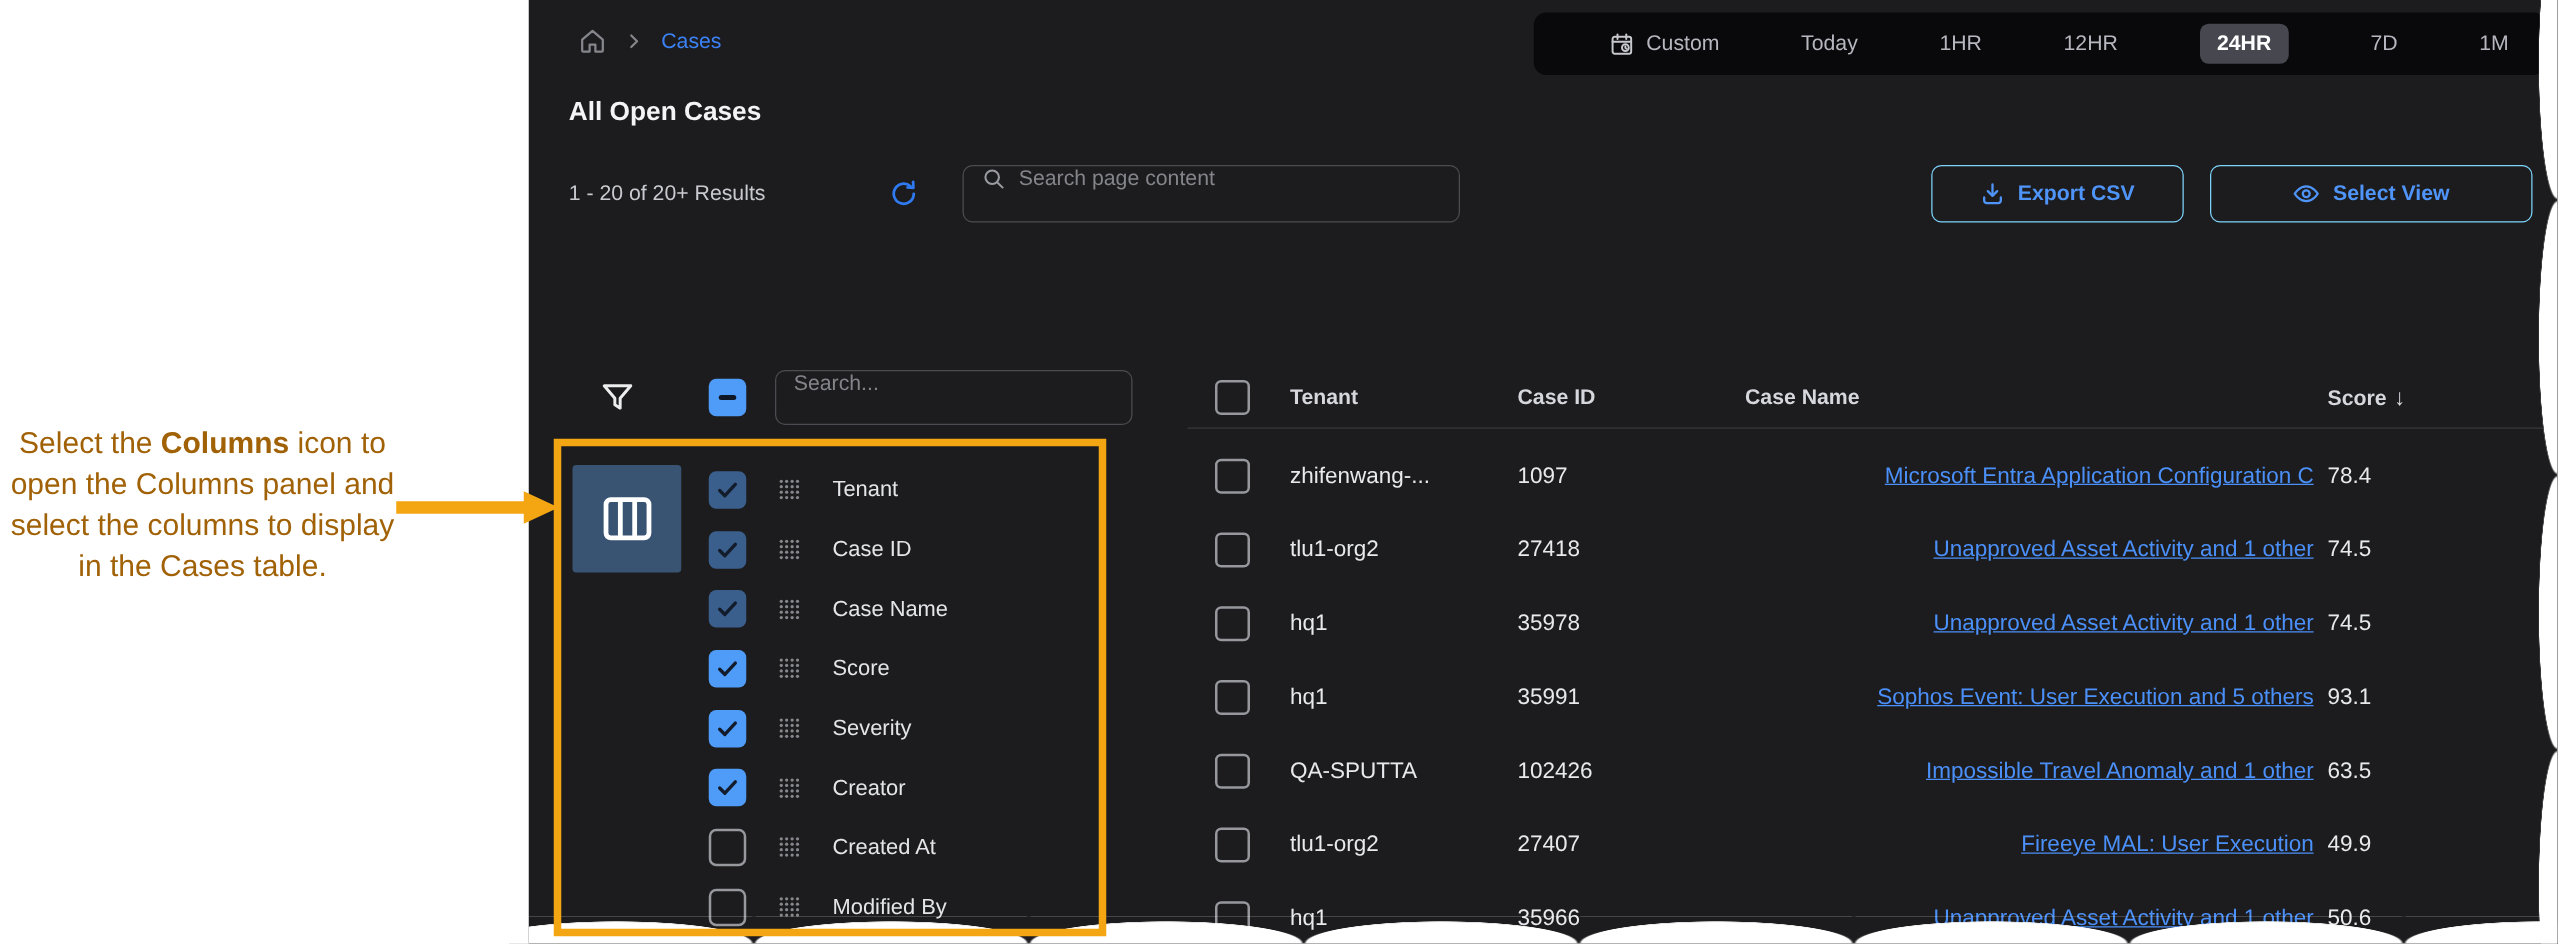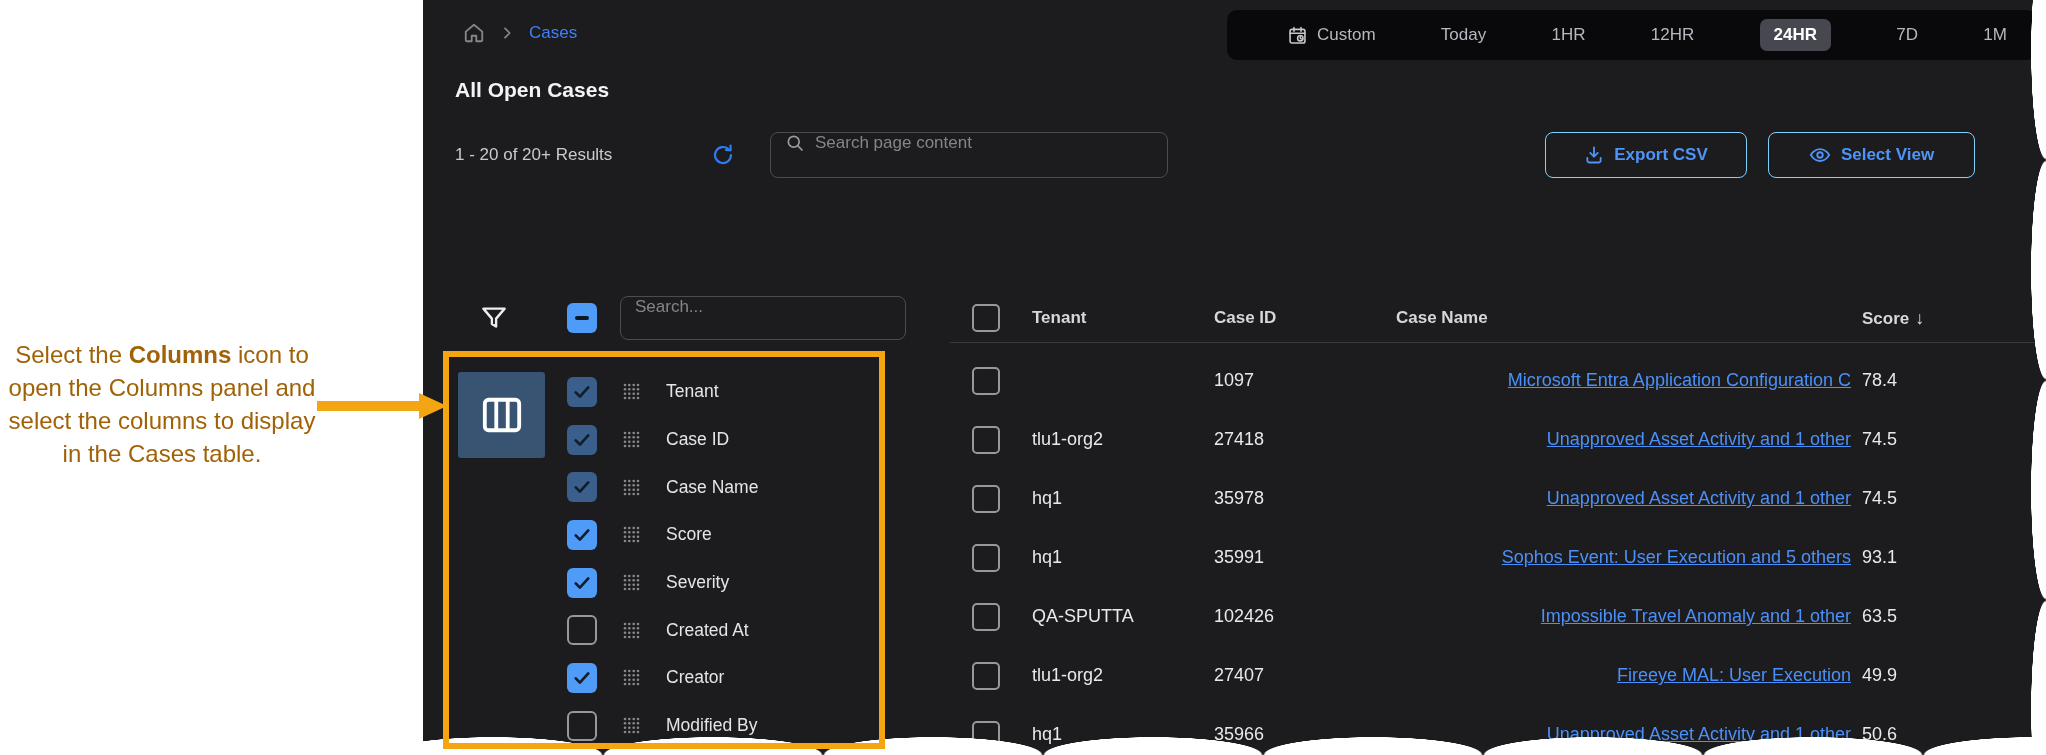--- a/index.html
+++ b/index.html
@@ -37,21 +37,21 @@
   .search-box { position:absolute; display:flex; align-items:flex-start; gap:10px; border:1px solid var(--border); border-radius:8px;
     background:transparent; padding:0 14px; }
   .search-box input { background:transparent; border:none; outline:none; color:#d8d9de; font-size:17px; width:100%;
     font-family:"Liberation Sans", sans-serif; }
   .search-box input::placeholder { color:#84858b; }
   .sb-main { left:347px; top:0; width:398px; height:46px; }
   .btn { position:absolute; top:0; height:46px; border:1px solid #7dd3fc; border-radius:8px; background:transparent;
     color:#4f94f8; font-size:17px; font-weight:bold; display:flex; align-items:center; justify-content:center; gap:10px;
     cursor:pointer; font-family:"Liberation Sans", sans-serif; }
   .btn-export { left:1122px; width:202px; }
-  .btn-view { left:1345px; width:207px; }
+  .btn-view { left:1345px; width:258px; }
 
   
   .funnel-btn { position:absolute; left:56px; top:302px; width:32px; height:32px; background:none; border:none; cursor:pointer; }
   .cb { border-radius:6px; display:flex; align-items:center; justify-content:center; cursor:pointer; flex:none; }
   .cb-30 { width:30px; height:30px; }
   .cb-28 { width:28px; height:28px; border-radius:5px; }
   .cb.unchecked { border:2.5px solid #97989e; background:transparent; }
   .cb.checked { background:#4e9bf8; }
   .cb.checked-muted { background:#3a5f8d; }
   .cb.indeterminate { background:#4e9bf8; }
@@ -371,48 +371,20 @@
               <circle cx="2" cy="15" r="1.3"></circle>
                 <circle cx="6.3" cy="15" r="1.3"></circle>
                 <circle cx="10.7" cy="15" r="1.3"></circle>
                 <circle cx="15" cy="15" r="1.3"></circle>
             </g>
           </svg>
         </span>
         <span class="lbl">Severity</span>
       </div>
         <div class="col-row">
-        <div class="cb cb-30 unchecked">
-          
-        </div>
-        <span class="handle">
-          <svg width="17" height="17" viewBox="0 0 17 17">
-            <g fill="#87888e">
-              <circle cx="2" cy="2" r="1.3"></circle>
-                <circle cx="6.3" cy="2" r="1.3"></circle>
-                <circle cx="10.7" cy="2" r="1.3"></circle>
-                <circle cx="15" cy="2" r="1.3"></circle>
-              <circle cx="2" cy="6.3" r="1.3"></circle>
-                <circle cx="6.3" cy="6.3" r="1.3"></circle>
-                <circle cx="10.7" cy="6.3" r="1.3"></circle>
-                <circle cx="15" cy="6.3" r="1.3"></circle>
-              <circle cx="2" cy="10.7" r="1.3"></circle>
-                <circle cx="6.3" cy="10.7" r="1.3"></circle>
-                <circle cx="10.7" cy="10.7" r="1.3"></circle>
-                <circle cx="15" cy="10.7" r="1.3"></circle>
-              <circle cx="2" cy="15" r="1.3"></circle>
-                <circle cx="6.3" cy="15" r="1.3"></circle>
-                <circle cx="10.7" cy="15" r="1.3"></circle>
-                <circle cx="15" cy="15" r="1.3"></circle>
-            </g>
-          </svg>
-        </span>
-        <span class="lbl">Created At</span>
-      </div>
-        <div class="col-row">
         <div class="cb cb-30 checked">
           <svg width="20" height="20" viewBox="0 0 24 24" fill="none" stroke="#131c2b" stroke-width="3.2" stroke-linecap="round" stroke-linejoin="round">
             <polyline points="4.5 12.5 9.5 17.5 19.5 6.5"></polyline>
           </svg>
         </div>
         <span class="handle">
           <svg width="17" height="17" viewBox="0 0 17 17">
             <g fill="#87888e">
               <circle cx="2" cy="2" r="1.3"></circle>
                 <circle cx="6.3" cy="2" r="1.3"></circle>
@@ -427,20 +399,48 @@
                 <circle cx="10.7" cy="10.7" r="1.3"></circle>
                 <circle cx="15" cy="10.7" r="1.3"></circle>
               <circle cx="2" cy="15" r="1.3"></circle>
                 <circle cx="6.3" cy="15" r="1.3"></circle>
                 <circle cx="10.7" cy="15" r="1.3"></circle>
                 <circle cx="15" cy="15" r="1.3"></circle>
             </g>
           </svg>
         </span>
         <span class="lbl">Creator</span>
+      </div>
+        <div class="col-row">
+        <div class="cb cb-30 unchecked">
+          
+        </div>
+        <span class="handle">
+          <svg width="17" height="17" viewBox="0 0 17 17">
+            <g fill="#87888e">
+              <circle cx="2" cy="2" r="1.3"></circle>
+                <circle cx="6.3" cy="2" r="1.3"></circle>
+                <circle cx="10.7" cy="2" r="1.3"></circle>
+                <circle cx="15" cy="2" r="1.3"></circle>
+              <circle cx="2" cy="6.3" r="1.3"></circle>
+                <circle cx="6.3" cy="6.3" r="1.3"></circle>
+                <circle cx="10.7" cy="6.3" r="1.3"></circle>
+                <circle cx="15" cy="6.3" r="1.3"></circle>
+              <circle cx="2" cy="10.7" r="1.3"></circle>
+                <circle cx="6.3" cy="10.7" r="1.3"></circle>
+                <circle cx="10.7" cy="10.7" r="1.3"></circle>
+                <circle cx="15" cy="10.7" r="1.3"></circle>
+              <circle cx="2" cy="15" r="1.3"></circle>
+                <circle cx="6.3" cy="15" r="1.3"></circle>
+                <circle cx="10.7" cy="15" r="1.3"></circle>
+                <circle cx="15" cy="15" r="1.3"></circle>
+            </g>
+          </svg>
+        </span>
+        <span class="lbl">Created At</span>
       </div>
         <div class="col-row">
         <div class="cb cb-30 unchecked">
           
         </div>
         <span class="handle">
           <svg width="17" height="17" viewBox="0 0 17 17">
             <g fill="#87888e">
               <circle cx="2" cy="2" r="1.3"></circle>
                 <circle cx="6.3" cy="2" r="1.3"></circle>
@@ -469,20 +469,21 @@
       <div class="cb cb-28 unchecked"></div>
       <span class="th th-tenant">Tenant</span>
       <span class="th th-caseid">Case ID</span>
       <span class="th th-casename">Case Name</span>
       <span class="th th-score"><span>Score</span><span class="sort-arrow">↓</span></span>
     </div>
     <div class="tbl-divider"></div>
     <div class="tbl-rows">
         <div class="t-row">
         <div class="cb cb-28 unchecked"></div>
+        <span class="td td-tenant">zhifenwang-...</span>
         <span class="td td-caseid">1097</span>
         <span class="td td-casename"><a>Microsoft Entra Application Configuration C</a></span>
         <span class="td td-score">78.4</span>
       </div>
         <div class="t-row">
         <div class="cb cb-28 unchecked"></div>
         <span class="td td-tenant">tlu1-org2</span>
         <span class="td td-caseid">27418</span>
         <span class="td td-casename"><a>Unapproved Asset Activity and 1 other</a></span>
         <span class="td td-score">74.5</span>

